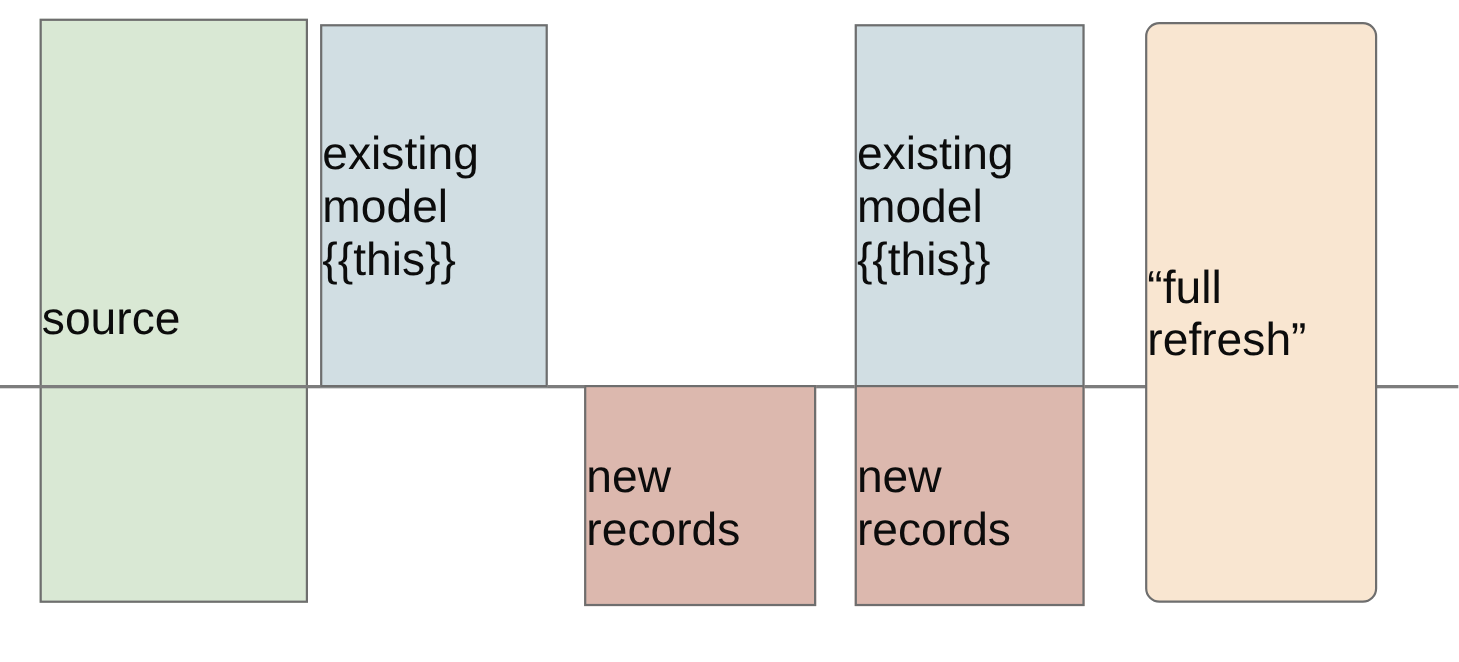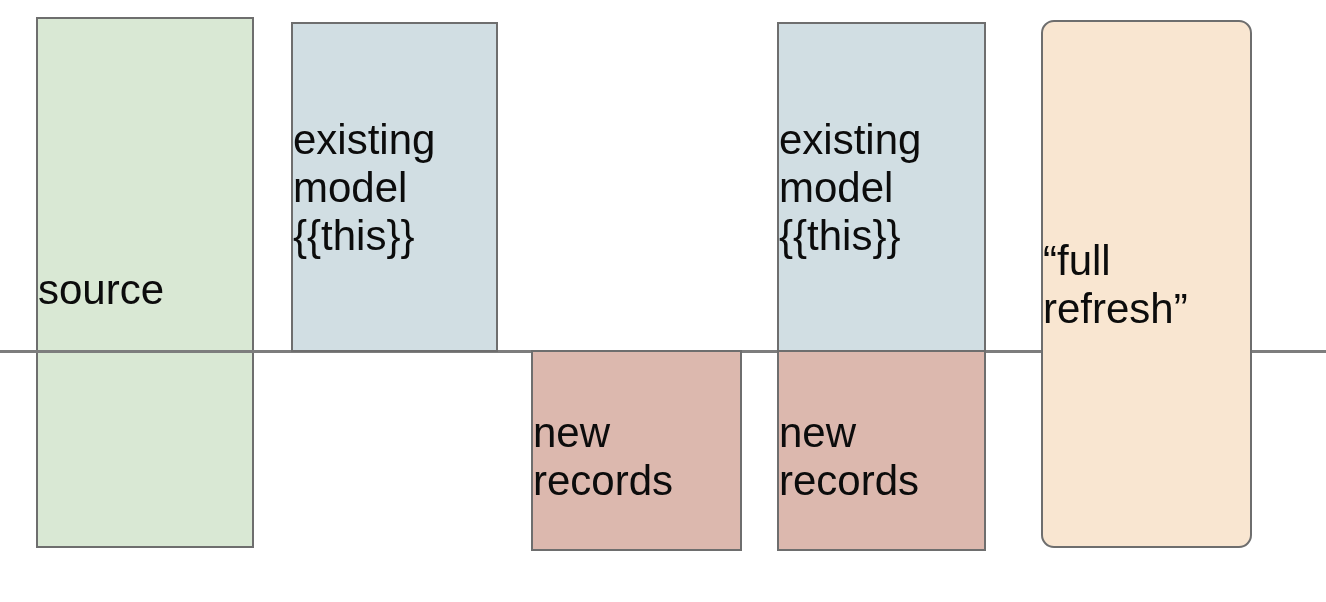--- a/index.html
+++ b/index.html
@@ -36,21 +36,21 @@
   }
   .label {
     position: relative;
     font-size: 42px;
     line-height: 48px;
     color: #0c0c0c;
     white-space: pre-line;
     letter-spacing: 0;
   }
   
-  .box-source          { left: 36px;   top: 17px;  width: 218px; height: 531px; z-index: 0; }
+  .box-source          { left: 36px;   top: 17px;  width: 244px; height: 531px; z-index: 0; }
   .box-existing-1      { left: 291px;  top: 22px;  width: 207px; height: 330px; }
   .box-new-1           { left: 531px;  top: 350px; width: 211px; height: 201px; }
   .box-existing-2      { left: 777px;  top: 22px;  width: 209px; height: 330px; }
   .box-new-2           { left: 777px;  top: 350px; width: 209px; height: 201px; }
   .box-full-refresh    { left: 1041px; top: 20px;  width: 211px; height: 528px; }
   
   .box-source .label       { top: 7px; }
   .box-new-1 .label,
   .box-new-2 .label        { top: 6px; }
   .box-existing-1 .label,

